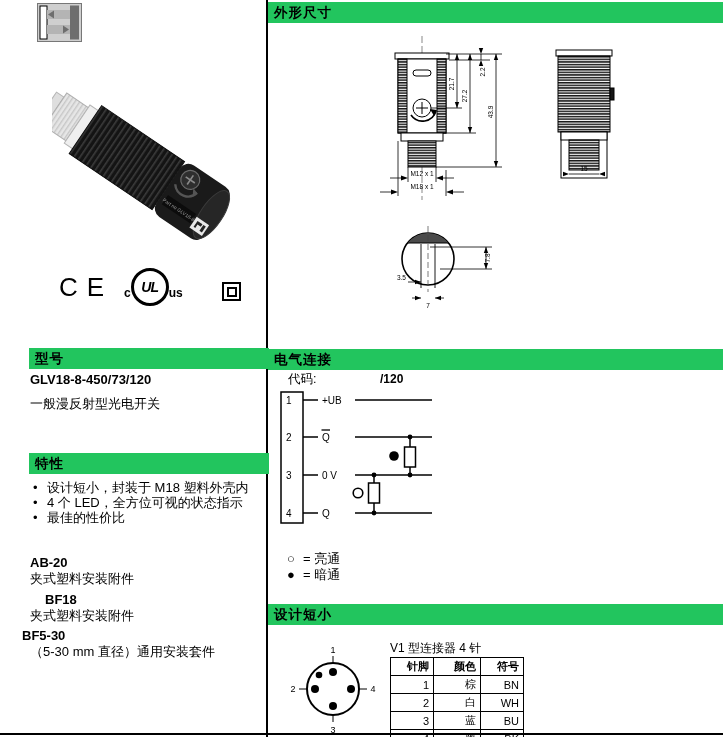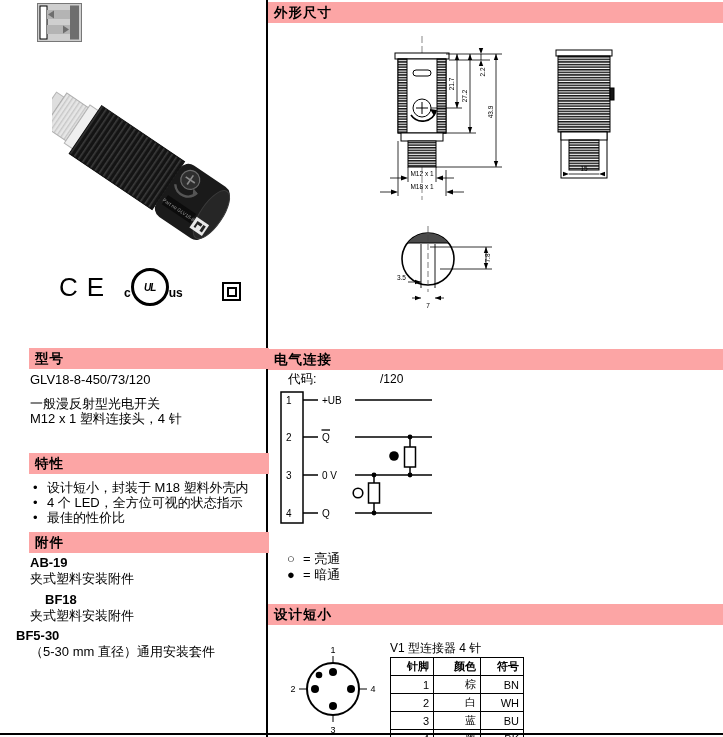--- a/index.html
+++ b/index.html
@@ -1,38 +1,38 @@
 <!DOCTYPE html>
 <html><head>
 <meta charset="utf-8">
 <style>
   html,body{margin:0;padding:0;background:#fff;}
   #page{position:relative;width:723px;height:737px;background:#fff;overflow:hidden;
         font-family:"Liberation Sans","DejaVu Sans",sans-serif;color:#000;}
   .abs{position:absolute;}
-  .bar{position:absolute;height:21px;background:#fca5a5;font-weight:bold;font-size:13.5px;
+  .bar{position:absolute;height:21px;background:#22c55e;font-weight:bold;font-size:13.5px;
        line-height:21px;padding-left:6px;box-sizing:border-box;letter-spacing:1px;}
   .bar-left{left:29px;width:240px;}
   .bar-right{left:268px;width:455px;}
   .txt{position:absolute;font-size:13px;line-height:15px;}
-  .bold{font-weight:normal;}
+  .bold{font-weight:bold;}
   .bullets{position:absolute;left:33px;top:480px;font-size:13px;line-height:15px;}
   .bullet-row{display:flex;margin-bottom:0px;}
   .bullet-dot{width:14px;flex:0 0 14px;}
   .acc-name{font-weight:bold;font-size:13px;}
   .acc-desc{font-size:13px;}
   .legend{position:absolute;left:287px;top:551px;font-size:13px;line-height:16px;}
   .legend-row{display:flex;align-items:center;}
   .legend-sym{width:16px;font-size:13px;}
   
   .ce{position:absolute;left:59px;top:272px;font-size:26px;letter-spacing:9px;font-weight:500;}
   .ulwrap{position:absolute;left:124px;top:268px;display:flex;align-items:center;}
   .ul-c{font-size:12px;font-weight:bold;position:relative;top:6px;}
   .ul-circle{width:32px;height:32px;border:3px solid #000;border-radius:50%;display:flex;
-             align-items:center;justify-content:center;font-weight:bold;font-size:10px;
+             align-items:center;justify-content:center;font-weight:bold;font-size:14px;
              font-style:italic;letter-spacing:-1px;}
   .ul-us{font-size:12px;font-weight:bold;position:relative;top:6px;}
   .sq-outer{position:absolute;left:222px;top:282px;width:15px;height:15px;border:2.5px solid #000;
             display:flex;align-items:center;justify-content:center;}
   .sq-inner{width:6px;height:6px;border:2.5px solid #000;}
   
   .pintable{position:absolute;left:390px;top:657px;border-collapse:collapse;font-size:11px;}
   .pintable td,.pintable th{border:1.4px solid #000;padding:1px 4px;height:13px;text-align:right;}
   .pintable th{font-weight:bold;}
   .divider-v{position:absolute;left:266px;top:0;width:2px;height:737px;background:#000;}
@@ -93,44 +93,42 @@
     <span class="ul-circle">UL</span>
     <span class="ul-us">us</span>
   </div>
   <div class="sq-outer">
     <div class="sq-inner"></div>
   </div>
 
   <div class="bar bar-left" style="top:348px;">型号</div>
   <div class="txt bold" style="left:30px;top:372px;">GLV18-8-450/73/120</div>
   <div class="txt" style="left:30px;top:396px;">一般漫反射型光电开关</div>
-  <div class="txt" style="left:30px;top:411px;">M12 x 1 塑料连接头，4 针</div>
 
   <div class="bar bar-left" style="top:453px;">特性</div>
   <div class="bullets">
     <div class="bullet-row">
       <span class="bullet-dot">•</span>
       <span>设计短小，封装于 M18 塑料外壳内</span>
     </div>
     <div class="bullet-row">
       <span class="bullet-dot">•</span>
       <span>4 个 LED，全方位可视的状态指示</span>
     </div>
     <div class="bullet-row">
       <span class="bullet-dot">•</span>
       <span>最佳的性价比</span>
     </div>
   </div>
 
-  <div class="bar bar-left" style="top:532px;">附件</div>
-  <div class="abs acc-name" style="left:30px;top:555px;">AB-19</div>
+  <div class="abs acc-name" style="left:30px;top:555px;">AB-20</div>
   <div class="abs acc-desc" style="left:30px;top:570px;">夹式塑料安装附件</div>
   <div class="abs acc-name" style="left:30px;top:592px;margin-left:15px;">BF18</div>
   <div class="abs acc-desc" style="left:30px;top:607px;">夹式塑料安装附件</div>
-  <div class="abs acc-name" style="left:16px;top:628px;">BF5-30</div>
+  <div class="abs acc-name" style="left:22px;top:628px;">BF5-30</div>
   <div class="abs acc-desc" style="left:30px;top:643px;">（5-30 mm 直径）通用安装套件</div>
 
   <div class="bar bar-right" style="top:2px;">外形尺寸</div>
 
   <svg class="abs" style="left:280px;top:30px;" width="430" height="300" viewBox="0 0 430 300" font-family="Liberation Sans, DejaVu Sans, sans-serif">
     <defs>
       <pattern id="fvt" width="8" height="2.6" patternUnits="userSpaceOnUse">
         <rect width="8" height="2.6" fill="#ffffff"></rect>
         <rect width="8" height="1.5" fill="#161616"></rect>
       </pattern>

